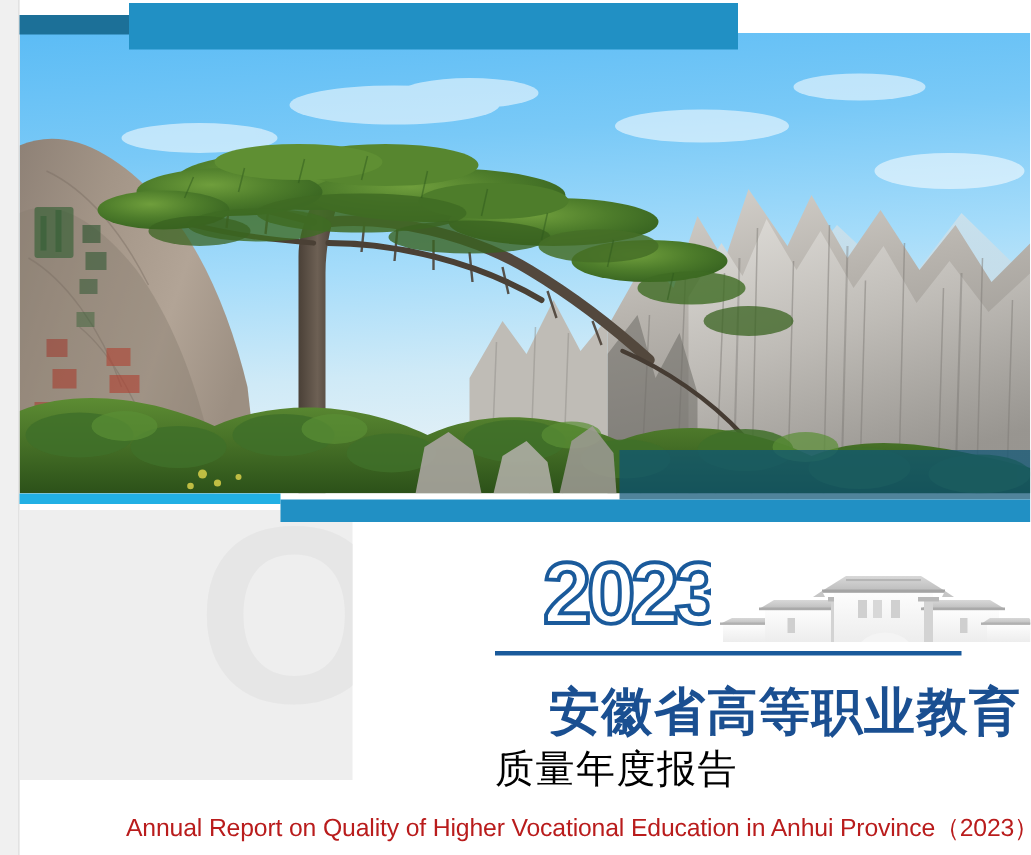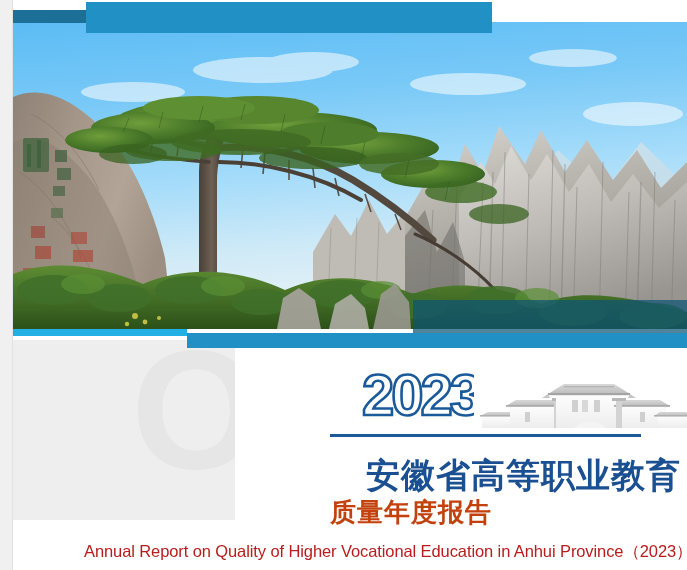--- a/index.html
+++ b/index.html
@@ -150,23 +150,23 @@
     color: #1a4f91;
     white-space: nowrap;
     z-index: 10;
     line-height: 1.18;
     margin-left: 36px;
   }
   .cn-sub {
     position: absolute;
     left: 330px; top: 497px;
     font-size: 26px;
-    font-weight: 700;
+    font-weight: 400;
     letter-spacing: 1px;
-    color: #c2410c;
+    color: #000000;
     white-space: nowrap;
     z-index: 10;
     line-height: 1.2;
   }
 
   
   .en-subtitle {
     position: absolute;
     left: 84px; top: 541px;
     font-size: 16.5px;

